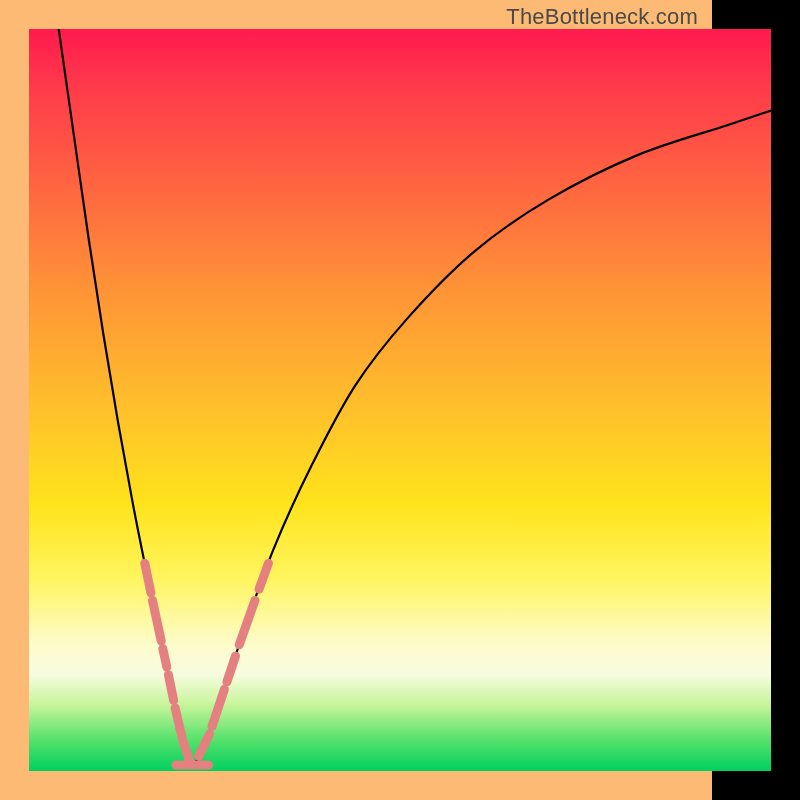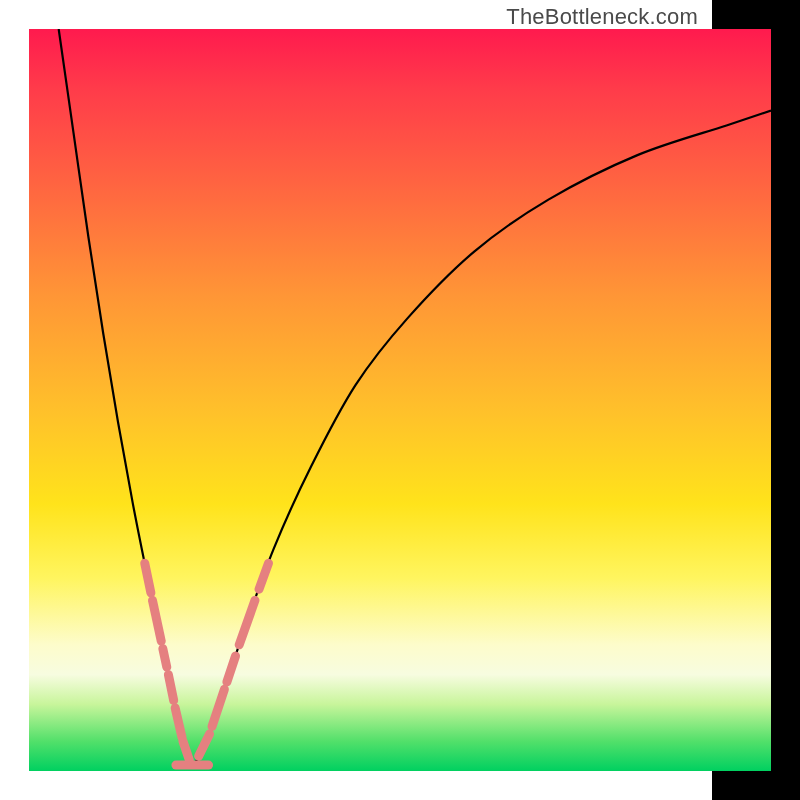--- a/index.html
+++ b/index.html
@@ -8,21 +8,21 @@
     width: 800px;
     height: 800px;
     overflow: hidden;
     background: #000;
     font-family: Arial, Helvetica, sans-serif;
   }
   .frame {
     position: relative;
     width: 712px;
     height: 800px;
-    background: #ffffff;
+    background: #fdba74;
   }
   .watermark {
     position: absolute;
     top: 4px;
     right: 14px;
     color: #4a4a4a;
     font-size: 22px;
     font-weight: 400;
     letter-spacing: 0.2px;
     z-index: 10;

